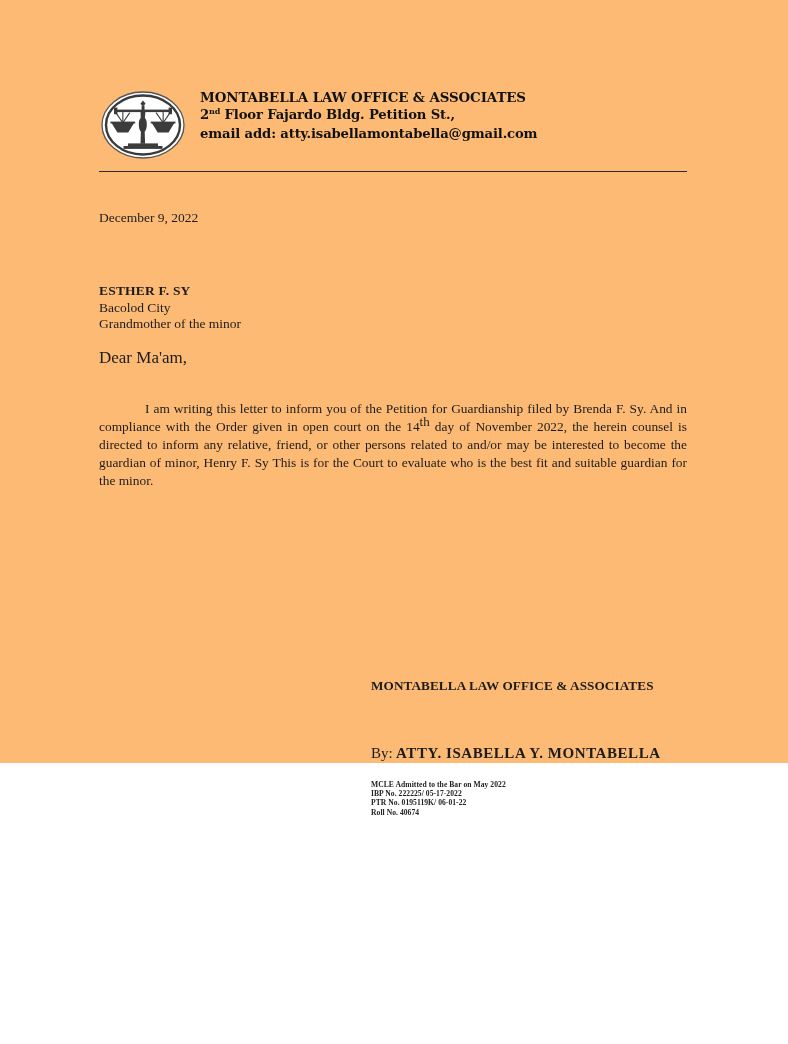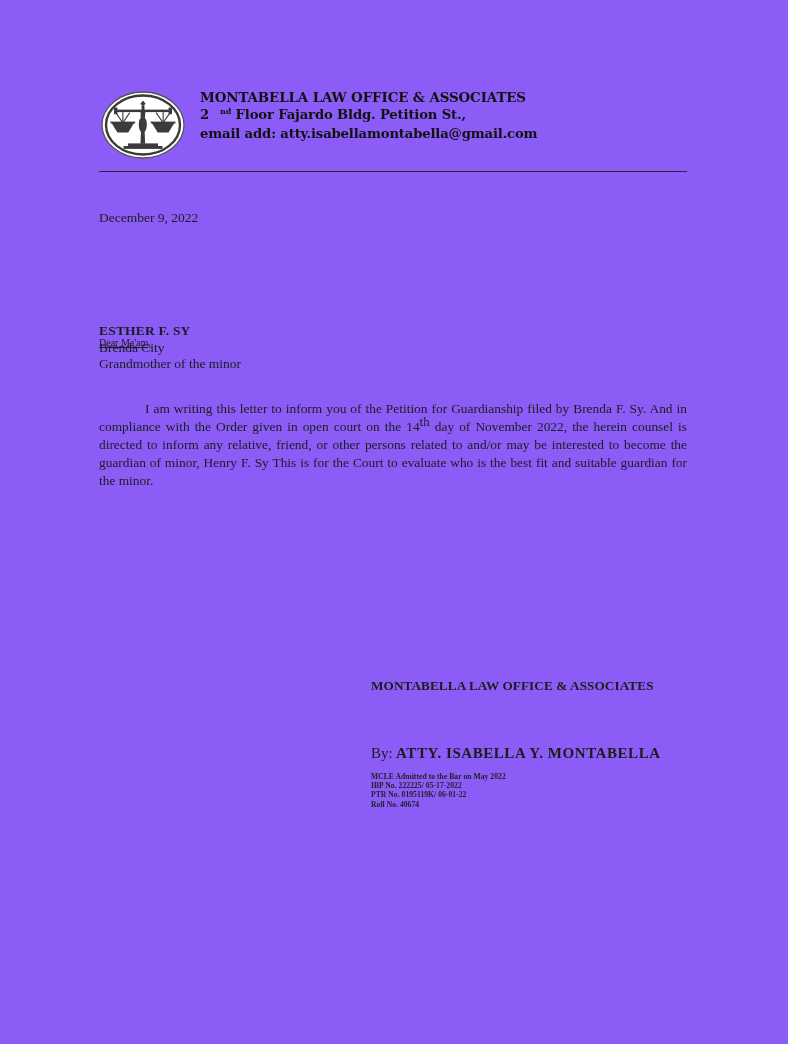--- a/index.html
+++ b/index.html
@@ -13,22 +13,22 @@
     height: 1044px;
     position: relative;
     font-family: "Liberation Serif", "DejaVu Serif", serif;
     color: #1c1c1c;
     overflow: hidden;
   }
 
   .page {
     position: relative;
     width: 788px;
-    height: 1044px;
-    background: #8b5cf6;
+    height: 763px;
+    background: #fdba74;
   }
 
   
   .letterhead {
     position: absolute;
     left: 99px;
     top: 86px;
     width: 590px;
     display: flex;
     align-items: flex-start;
@@ -54,21 +54,20 @@
     white-space: nowrap;
   }
   .lh-line.title {
     font-size: 13.4px;
     letter-spacing: -0.1px;
   }
   .lh-line sup {
     font-size: 8px;
     vertical-align: super;
     line-height: 0;
-    margin-left: 11px;
   }
 
   .rule {
     position: absolute;
     left: 99px;
     top: 171px;
     width: 588px;
     height: 0;
     border-top: 1.6px solid #2b2b2b;
   }
@@ -86,34 +85,32 @@
     box-sizing: border-box;
   }
 
   
   .recipient {
     position: absolute;
     left: 99px;
     top: 283px;
     font-size: 13.5px;
     line-height: 16.6px;
-    margin-top: 40px;
   }
   .recipient .name {
     font-weight: bold;
     letter-spacing: 0.2px;
   }
 
   .salutation {
     position: absolute;
     left: 99px;
-    top: 334px;
-    font-size: 10px;
+    top: 349px;
+    font-size: 17px;
     line-height: 17px;
-    text-decoration: underline;
   }
 
   
   .body-block {
     position: absolute;
     left: 99px;
     top: 400px;
     width: 588px;
   }
   .para {
@@ -152,21 +149,21 @@
     font-weight: normal;
     font-size: 15px;
   }
   .sig-attorney .attyname {
     font-weight: bold;
     font-size: 15px;
     letter-spacing: 0.55px;
     text-align: right;
   }
   .credentials {
-    margin-top: 10px;
+    margin-top: 18px;
     font-size: 7.6px;
     line-height: 9.2px;
     font-weight: bold;
     letter-spacing: 0.05px;
     color: #222222;
   }
   .credentials div { white-space: nowrap; }
 </style>
 </head>
 <body>
@@ -216,21 +213,21 @@
     </div>
 
   </div>
 
   <div class="rule"></div>
 
   <div class="date-line">December 9, 2022</div>
 
   <div class="recipient">
     <div class="name">ESTHER F. SY</div>
-    <div>Brenda City</div>
+    <div>Bacolod City</div>
     <div>Grandmother of the minor</div>
   </div>
 
   <div class="salutation">Dear Ma'am,</div>
 
   <div class="body-block">
     <p class="para"><span>I am writing this letter to inform you of the Petition for Guardianship filed by Brenda F. Sy. And in compliance with the Order given in open court on the 14</span><sup>th</sup><span> day of November 2022, the herein counsel is directed to inform any relative, friend, or other persons related to and/or may be interested to become the guardian of minor, Henry F. Sy This is for the Court to evaluate who is the best fit and suitable guardian for the minor.</span></p>
   </div>
 
   <div class="sig-block">

